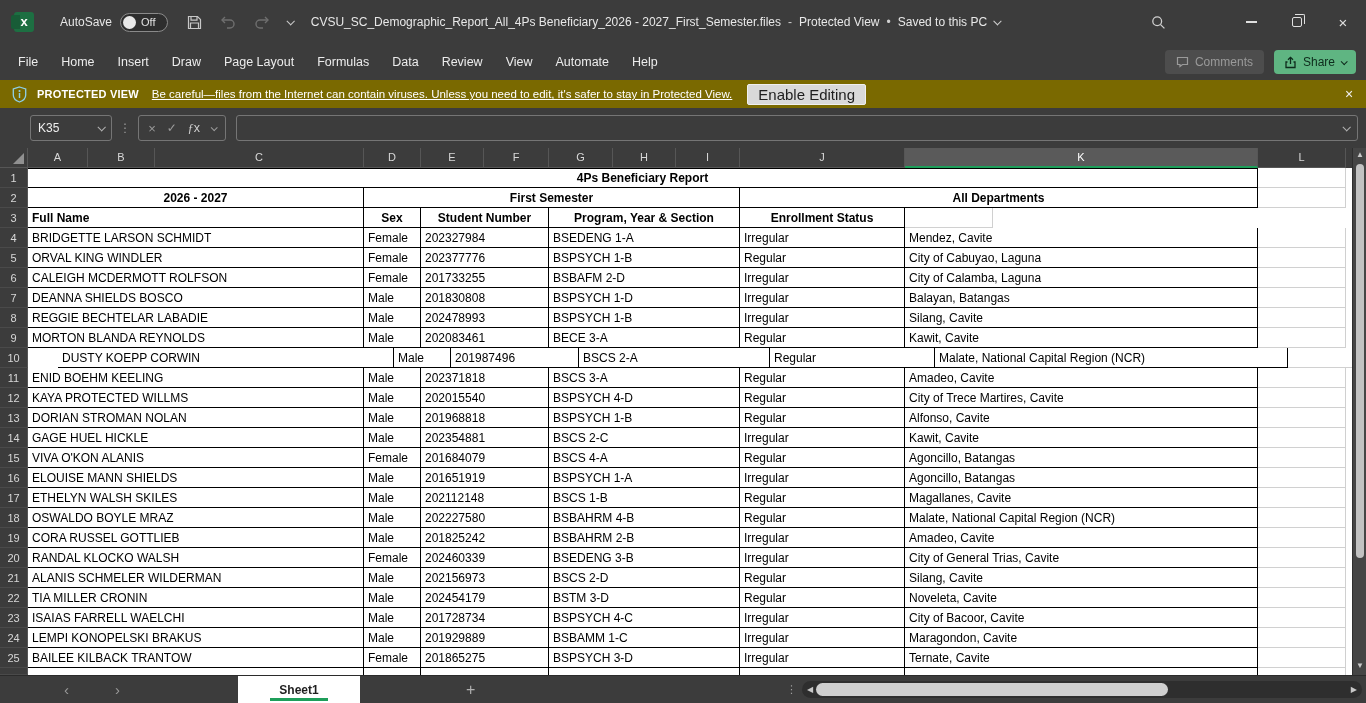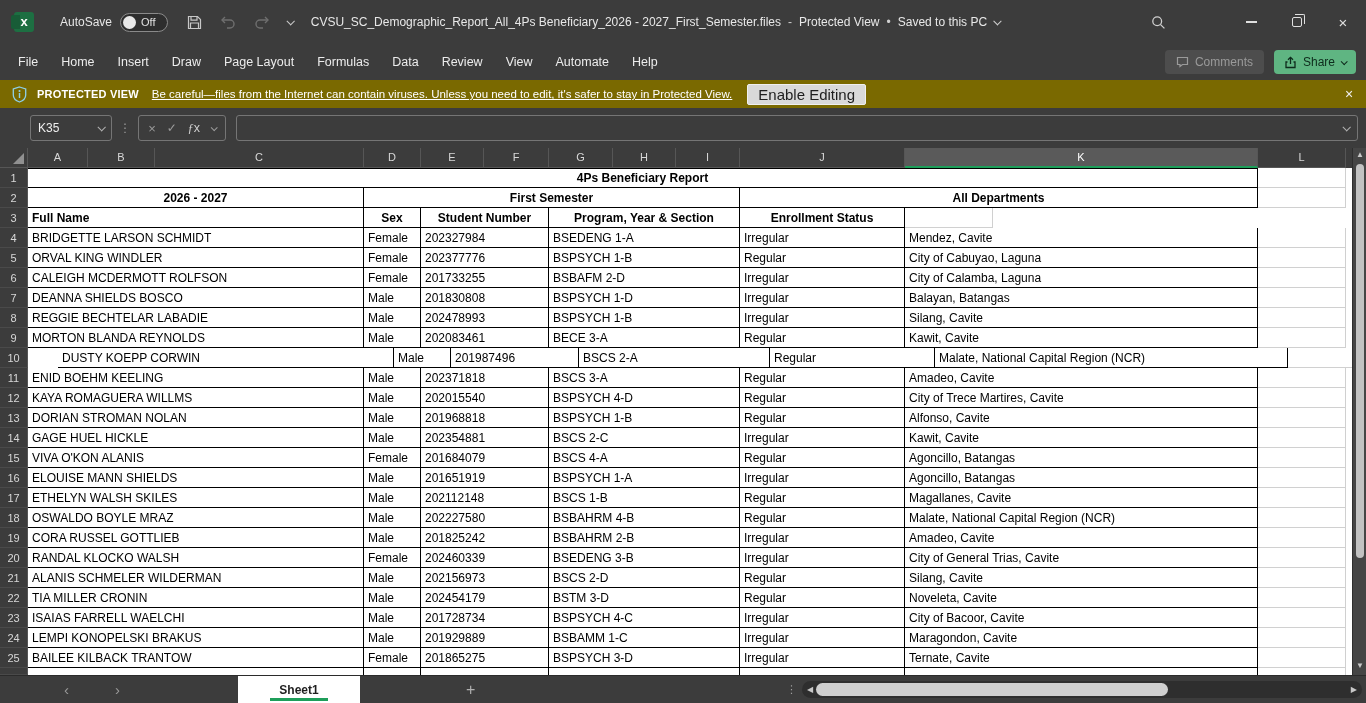--- a/index.html
+++ b/index.html
@@ -335,21 +335,21 @@
         <div class="tc" style="width: 336px;">ENID BOEHM KEELING</div>
         <div class="tc" style="width: 57px;">Male</div>
         <div class="tc" style="width: 128px;">202371818</div>
         <div class="tc" style="width: 191px;">BSCS 3-A</div>
         <div class="tc" style="width: 165px;">Regular</div>
         <div class="tc" style="width: 353px;">Amadeo, Cavite</div>
         <div class="lc" style="width: 88px;"></div>
       </div>
       <div class="grow" style="height: 20px;">
         <div class="rn">12</div>
-        <div class="tc" style="width: 336px;">KAYA ROMAGUERA WILLMS</div>
+        <div class="tc" style="width: 336px;">KAYA PROTECTED WILLMS</div>
         <div class="tc" style="width: 57px;">Male</div>
         <div class="tc" style="width: 128px;">202015540</div>
         <div class="tc" style="width: 191px;">BSPSYCH 4-D</div>
         <div class="tc" style="width: 165px;">Regular</div>
         <div class="tc" style="width: 353px;">City of Trece Martires, Cavite</div>
         <div class="lc" style="width: 88px;"></div>
       </div>
       <div class="grow" style="height: 20px;">
         <div class="rn">13</div>
         <div class="tc" style="width: 336px;">DORIAN STROMAN NOLAN</div>

